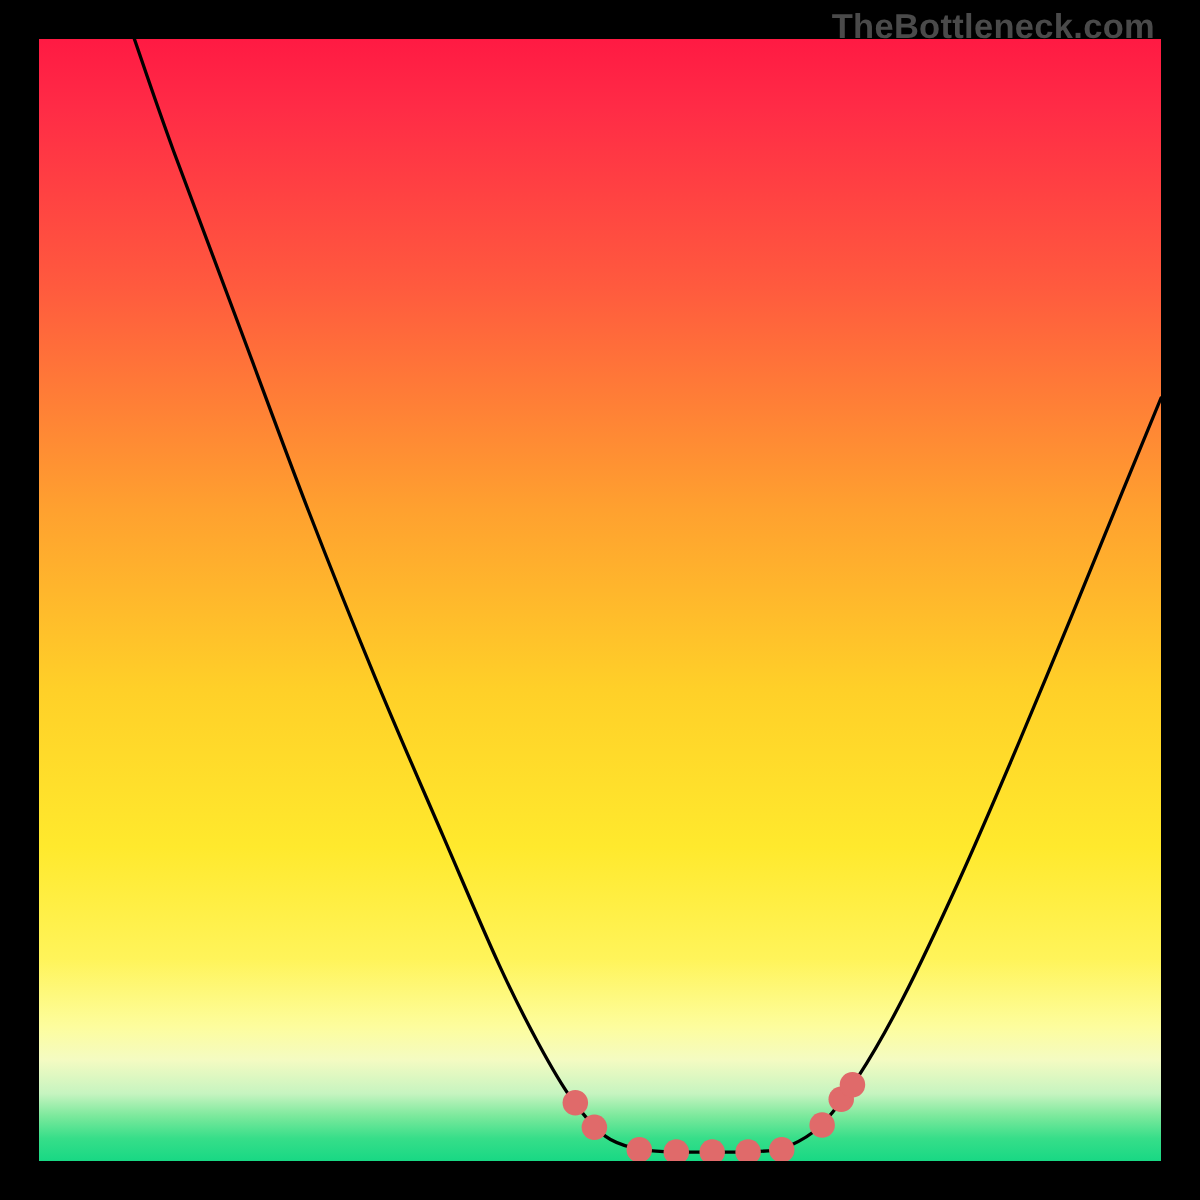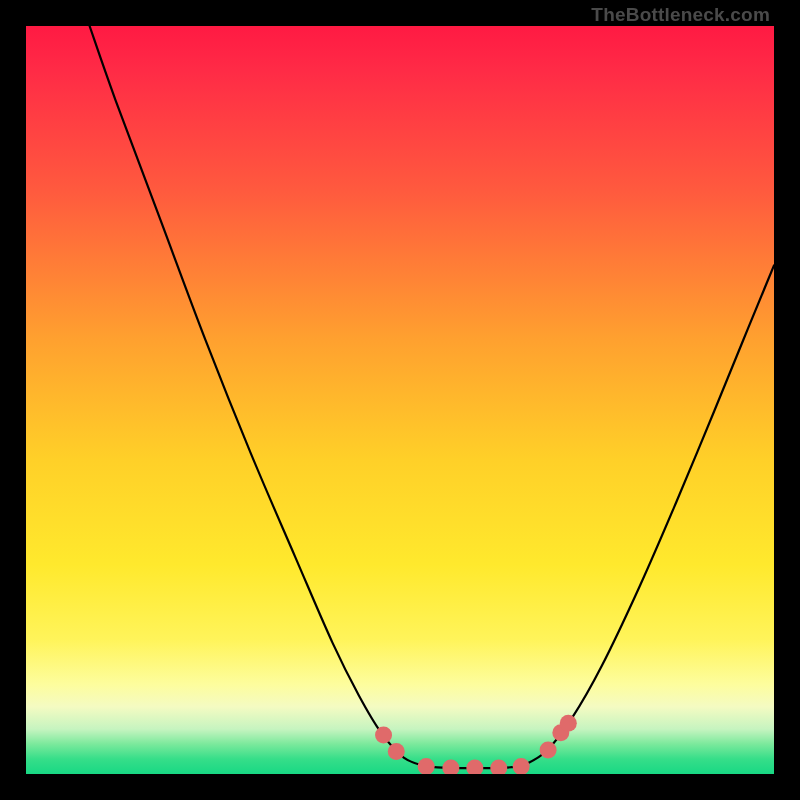--- a/index.html
+++ b/index.html
@@ -40,21 +40,21 @@
       #7be99c 96%,
       #36de89 98%,
       #18d884 100%
     );
   }
   .attribution {
     position: absolute;
     top: 4px;
     right: 30px;
     color: #4a4a4a;
-    font-size: 19px;
+    font-size: 23px;
     font-weight: 600;
     letter-spacing: 0.2px;
     z-index: 10;
   }
   svg.curve {
     position: absolute;
     left: 0;
     top: 0;
     width: 748px;
     height: 748px;

